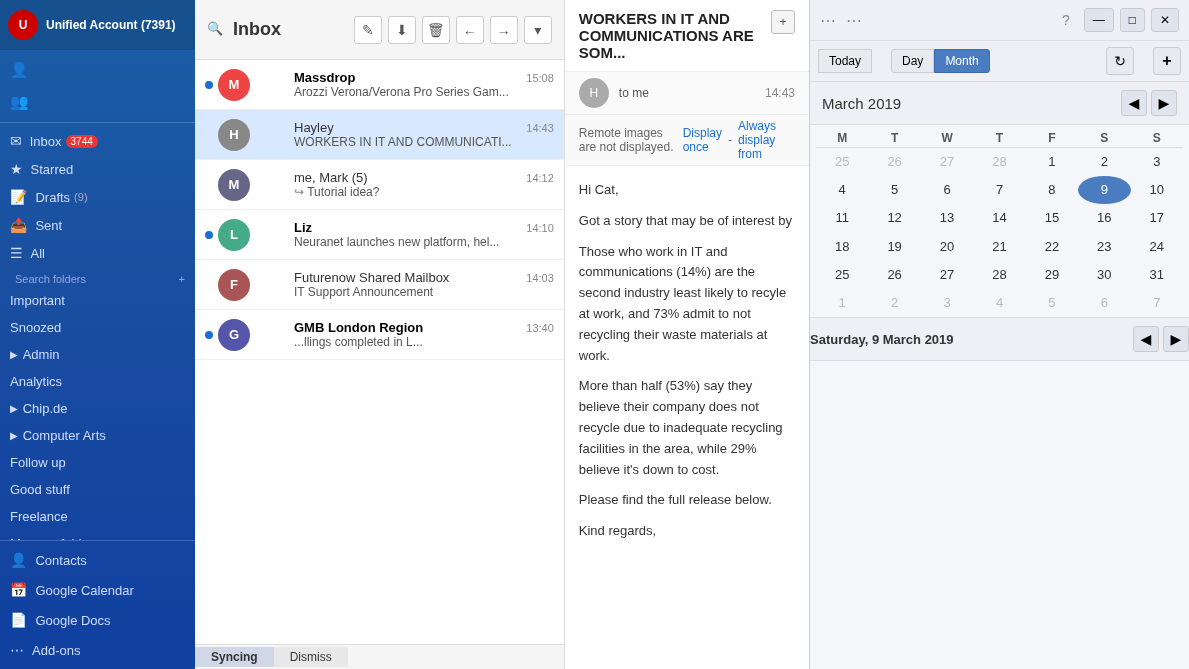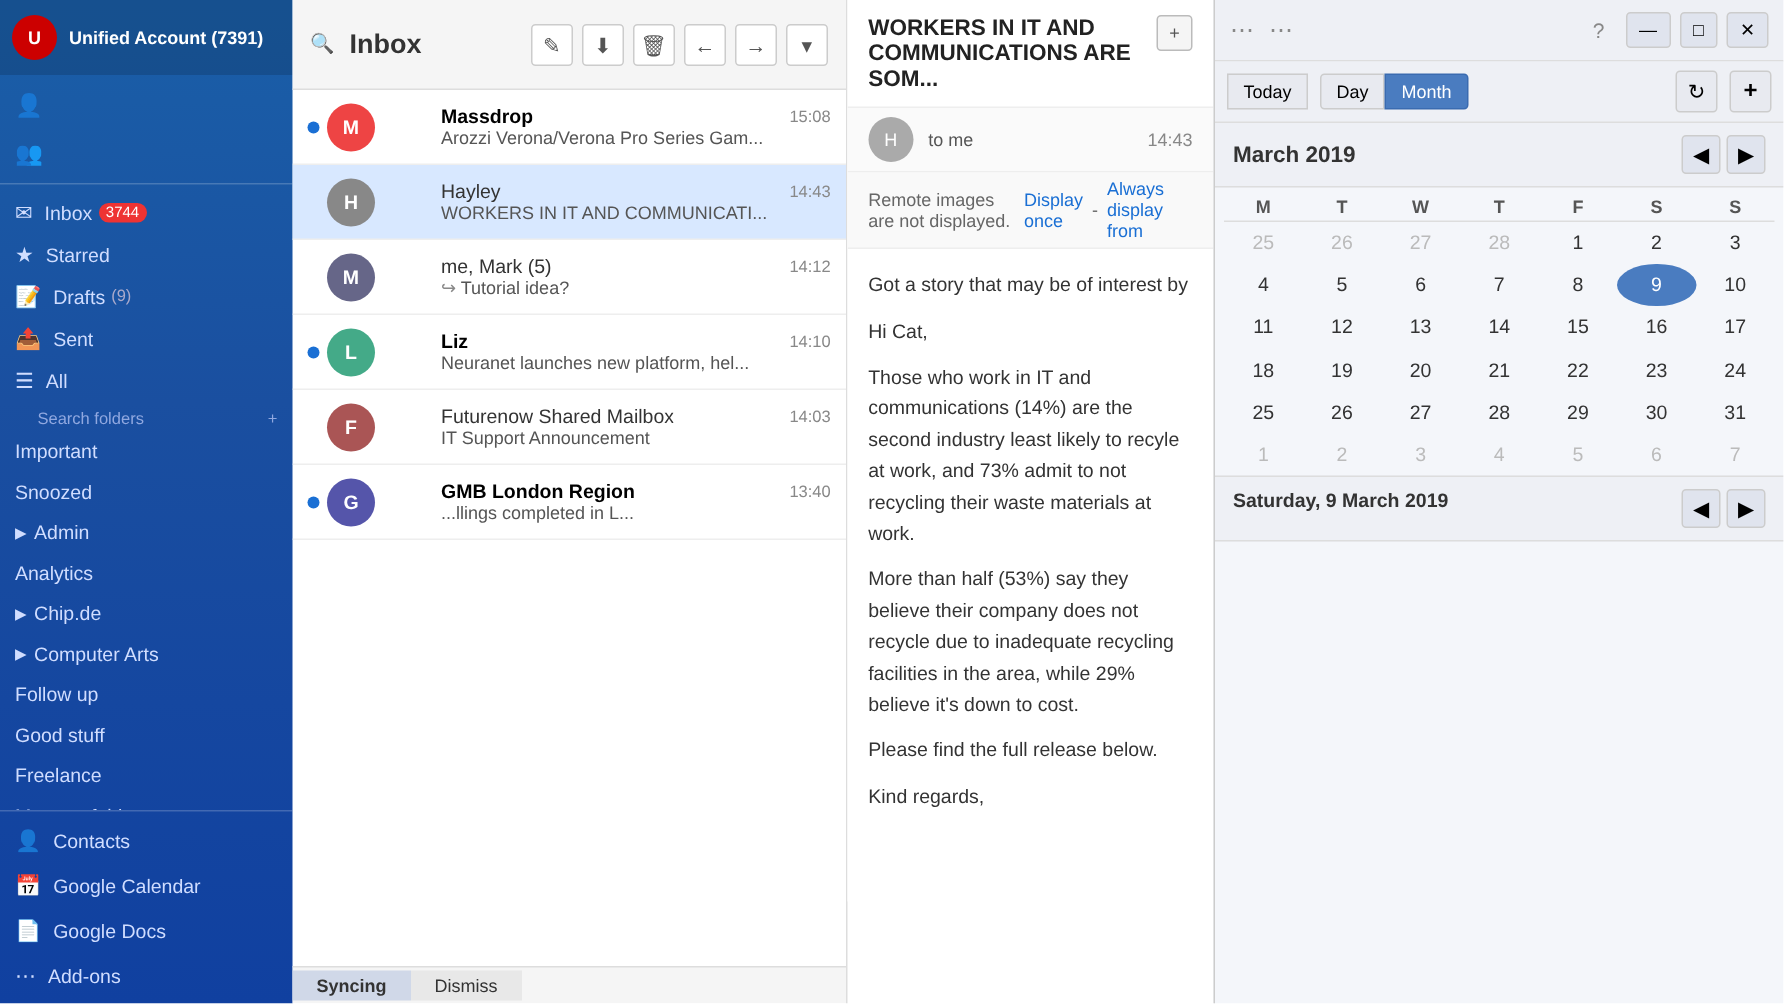--- a/index.html
+++ b/index.html
@@ -43,21 +43,21 @@
       display: flex; align-items: center; padding: 6px 10px; cursor: pointer;
       color: #d0ddff; font-size: 13px; position: relative;
     }
     .nav-item .icon { margin-right: 8px; font-size: 14px; }
     .nav-item .badge {
       background: #e33; color: #fff; border-radius: 8px; font-size: 10px;
       padding: 1px 5px; margin-left: 4px;
     }
     .nav-item .count { color: #aac; font-size: 11px; margin-left: 4px; }
     .nav-section-label {
-      padding: 6px 10px 2px 25px; color: #90a8e0; font-size: 11px;
+      padding: 6px 10px 2px 15px; color: #90a8e0; font-size: 11px;
       display: flex; align-items: center; justify-content: space-between;
     }
     .nav-section-label .add-icon { cursor: pointer; }
     .nav-item.sub { }
     .nav-item.sub .arrow { font-size: 10px; margin-right: 5px; }
     .sidebar-bottom {
       border-top: 1px solid rgba(255,255,255,0.2);
       padding: 4px 0;
     }
     .sidebar-bottom-item {
@@ -194,21 +194,21 @@
     }
     .cal-add-btn {
       width: 28px; height: 28px; background: #e8eaf0; border: 1px solid #ccc;
       border-radius: 3px; cursor: pointer; display: flex; align-items: center;
       justify-content: center; font-size: 16px; font-weight: bold;
     }
     .cal-month-header {
       display: flex; align-items: center; padding: 8px 12px;
       background: #eef0f5; border-bottom: 1px solid #ddd;
     }
-    .cal-month-title { font-size: 15px; font-weight: bold; color: #333; flex: 1; }
+    .cal-month-title { font-size: 15px; font-weight: normal; color: #333; flex: 1; }
     .cal-month-nav {
       width: 26px; height: 26px; background: #e0e4ee; border: 1px solid #ccc;
       border-radius: 3px; cursor: pointer; display: flex; align-items: center;
       justify-content: center; font-size: 14px;
     }
     .cal-grid { padding: 0 6px; }
     .cal-weekdays {
       display: grid; grid-template-columns: repeat(7, 1fr);
       text-align: center; font-size: 12px; font-weight: bold; color: #555;
       padding: 6px 0 2px 0; border-bottom: 1px solid #ddd;
@@ -217,21 +217,21 @@
       display: grid; grid-template-columns: repeat(7, 1fr);
       text-align: center;
     }
     .cal-day {
       padding: 5px 2px; font-size: 13px; cursor: pointer; border-radius: 50%;
       line-height: 1.4; color: #333;
     }
     .cal-day.other-month { color: #bbb; }
     .cal-day.selected { background: #4a7cc0; color: #fff; border-radius: 50%; }
     .cal-selected-header {
-      display: flex; padding: 8px 12px;
+      display: flex; align-items: center; padding: 8px 0;
       background: #eef0f5; border-top: 1px solid #ddd; border-bottom: 1px solid #ddd;
     }
     .cal-selected-title { font-size: 13px; font-weight: bold; color: #333; flex: 1; }
     .cal-no-events {
       padding: 30px; text-align: center; color: #888; font-size: 13px;
     }
 
     .forward-icon { font-size: 12px; color: #888; }
   </style>
 </head>
@@ -436,41 +436,41 @@
     <span class="detail-from">to me</span>
     <span class="detail-time">14:43</span>
   </div>
   <div class="remote-images-bar">
     <span>Remote images are not displayed.</span>
     <a>Display once</a>
     <span>-</span>
     <a>Always display from</a>
   </div>
   <div class="detail-body" id="email-body">
-  <p style="margin-bottom: 10px;">Got a story that may be of interest by</p>
-      <p style="margin-bottom: 10px;">Hi Cat,</p>
+  <p style="margin-bottom: 10px;">Hi Cat,</p>
+      <p style="margin-bottom: 10px;">Got a story that may be of interest by</p>
       <p style="margin-bottom: 10px;">Those who work in IT and communications (14%) are the second industry least likely to recyle at work, and 73% admit to not recycling their waste materials at work.</p>
       <p style="margin-bottom: 10px;">More than half (53%) say they believe their company does not recycle due to inadequate recycling facilities in the area, while 29% believe it's down to cost.</p>
       <p style="margin-bottom: 10px;">Please find the full release below.</p>
       <p style="margin-bottom: 10px;">Kind regards,</p>
     </div>
 </div>
 
 <div id="calendar-panel">
   <div class="cal-toolbar">
     <span style="font-size:16px; color:#888;">⋯</span>
     <span style="font-size:16px; color:#888; margin-left:4px;">⋯</span>
     <div class="cal-spacer"></div>
     <span style="font-size:14px; color:#888; margin-right:8px;">?</span>
     <button class="cal-nav-btn">—</button>
     <button class="cal-nav-btn">□</button>
     <button class="cal-nav-btn">✕</button>
   </div>
 
-  <div style="display:flex; gap:8px; align-items:center; padding: 6px 8px; background:#eef0f5; border-bottom:1px solid #ddd;">
+  <div style="display:flex; gap:19px; align-items:center; padding: 6px 8px; background:#eef0f5; border-bottom:1px solid #ddd;">
     <button class="cal-view-btn">Today</button>
     <div class="cal-view-group">
       <button class="cal-view-btn">Day</button>
       <button class="cal-view-btn active">Month</button>
     </div>
     <div style="flex:1;"></div>
     <button class="cal-refresh-btn">↻</button>
     <button class="cal-add-btn">+</button>
   </div>
 

